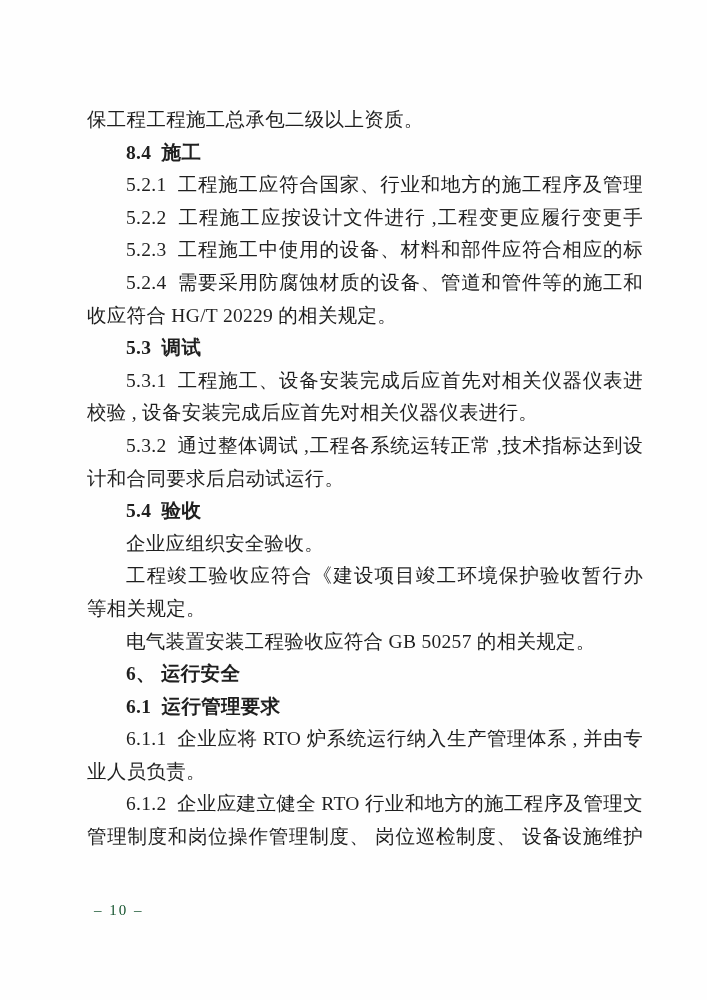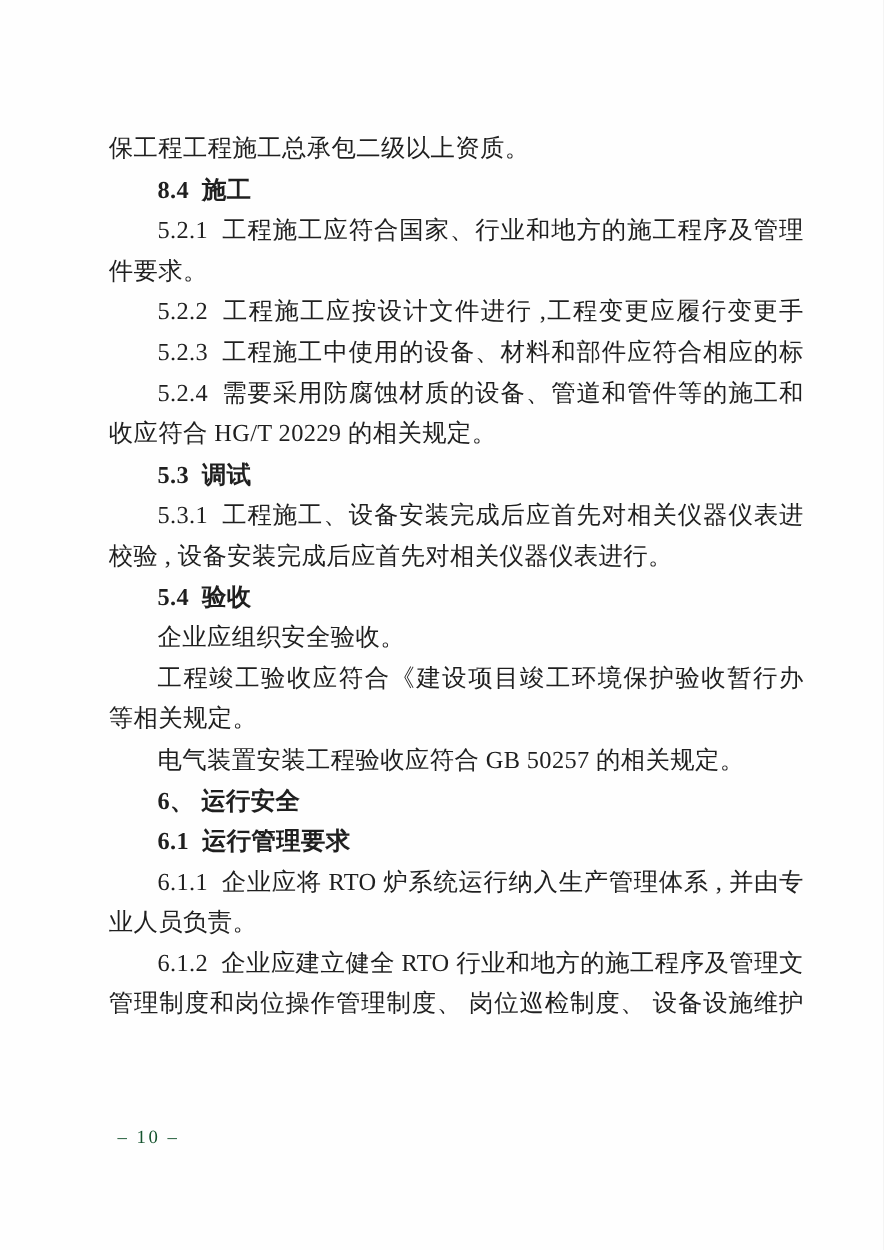--- a/index.html
+++ b/index.html
@@ -55,28 +55,29 @@
   }
 </style>
 </head>
 <body>
 
 <div class="page">
   <div class="content">
     <div class="line">保工程工程施工总承包二级以上资质。</div>
     <div class="line indent bold">8.4  施工</div>
     <div class="line indent fill">5.2.1  工程施工应符合国家、行业和地方的施工程序及管理文</div>
-    <div class="line">件要求。</div>
     <div class="line indent fill">5.2.2  工程施工应按设计文件进行 ,工程变更应履行变更手续。</div>
     <div class="line indent fill">5.2.3  工程施工中使用的设备、材料和部件应符合相应的标准。</div>
     <div class="line indent fill">5.2.4  需要采用防腐蚀材质的设备、管道和管件等的施工和验</div>
     <div class="line">收应符合 HG/T 20229 的相关规定。</div>
     <div class="line indent bold">5.3  调试</div>
     <div class="line indent fill">5.3.1  工程施工、设备安装完成后应首先对相关仪器仪表进行</div>
     <div class="line">校验 , 设备安装完成后应首先对相关仪器仪表进行。</div>
+    <div class="line indent fill">5.3.2  通过整体调试 ,工程各系统运转正常 ,技术指标达到设</div>
+    <div class="line">计和合同要求后启动试运行。</div>
     <div class="line indent bold">5.4  验收</div>
     <div class="line indent">企业应组织安全验收。</div>
     <div class="line indent fill">工程竣工验收应符合《建设项目竣工环境保护验收暂行办法》</div>
     <div class="line">等相关规定。</div>
     <div class="line indent">电气装置安装工程验收应符合 GB 50257 的相关规定。</div>
     <div class="line indent bold">6、 运行安全</div>
     <div class="line indent bold">6.1  运行管理要求</div>
     <div class="line indent fill">6.1.1  企业应将 RTO 炉系统运行纳入生产管理体系 , 并由专</div>
     <div class="line">业人员负责。</div>
     <div class="line indent fill">6.1.2  企业应建立健全 RTO 行业和地方的施工程序及管理文</div>

